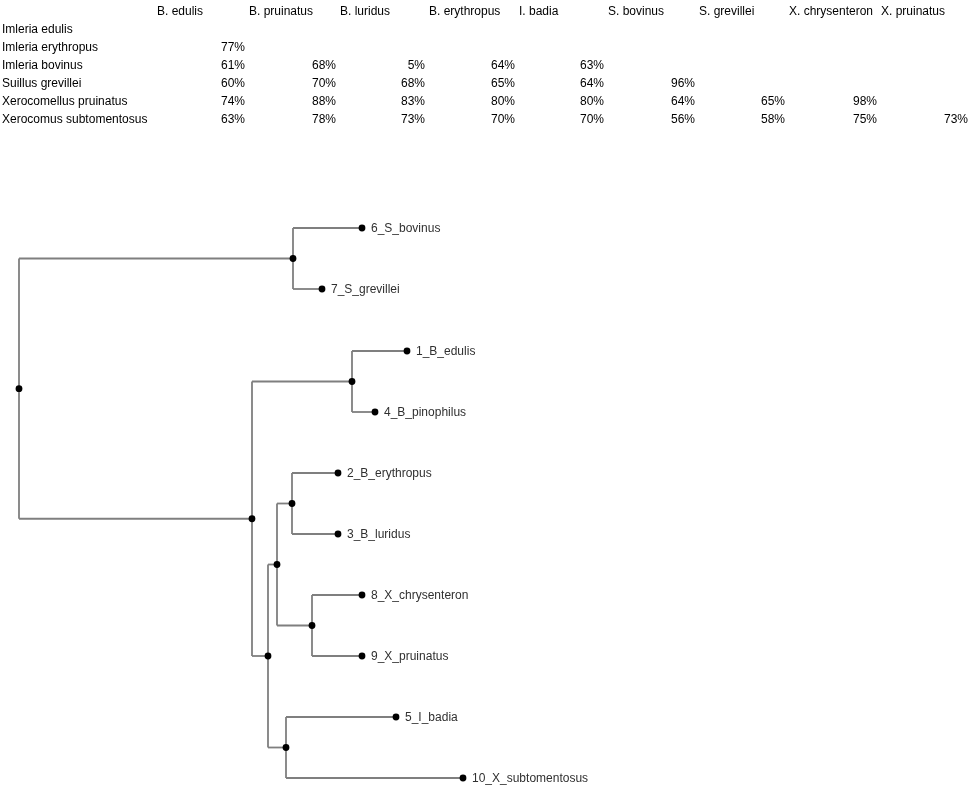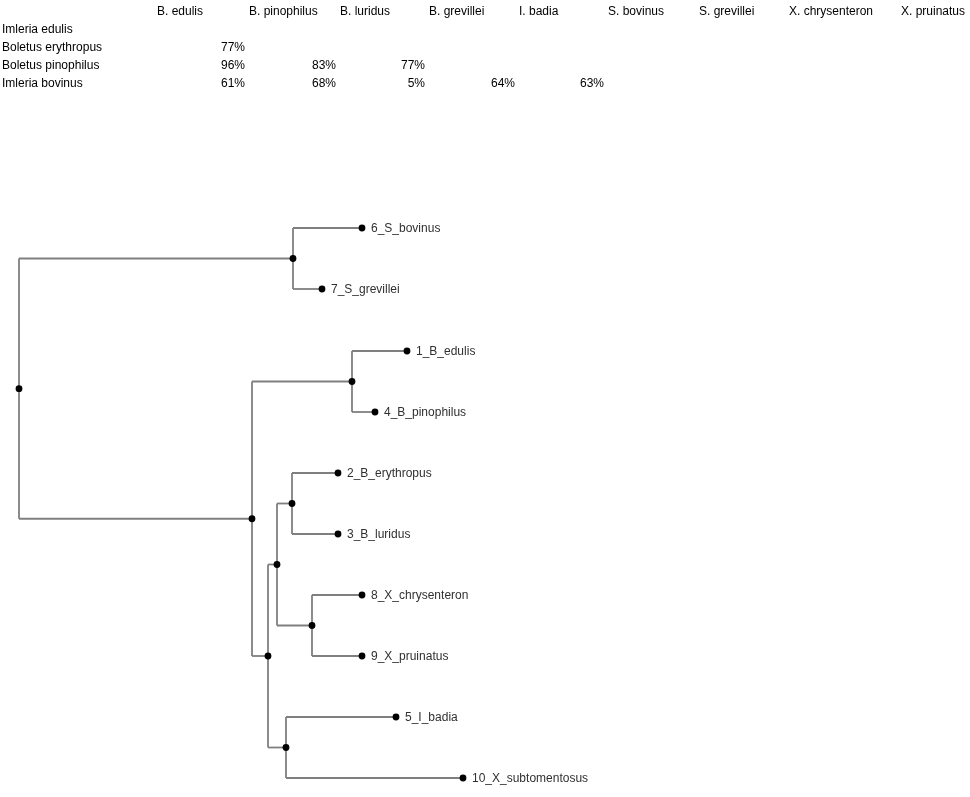--- a/index.html
+++ b/index.html
@@ -9,21 +9,21 @@
     font-family:"Liberation Sans",sans-serif;
   }
   .matrix{position:absolute;top:2px;left:0;}
   table{border-collapse:collapse;table-layout:fixed;width:970px;}
   th,td{
     font-weight:normal;font-size:12px;height:18px;line-height:18px;
     padding:0;white-space:nowrap;overflow:visible;color:#000;
     text-align:left;vertical-align:middle;
   }
   thead th{padding-left:2px;}
-  thead th.last{text-align:right;padding-right:5px;}
+  thead th.last{text-align:left;padding-right:5px;}
   td.rowlabel{padding-left:2px;}
   td.val{text-align:right;padding-right:2px;}
   svg.tree{position:absolute;top:0;left:0;}
   svg text{font-family:"Liberation Sans",sans-serif;font-size:12px;fill:#303030;}
 </style>
 </head>
 <body>
 
 <div class="matrix">
   <table id="matrix-table">
@@ -36,23 +36,23 @@
         <col style="width: 89px;">
         <col style="width: 91px;">
         <col style="width: 90px;">
         <col style="width: 92px;">
         <col style="width: 91px;">
       </colgroup>
     <thead>
         <tr id="matrix-head-row">
           <th></th>
           <th>B. edulis</th>
-          <th>B. pinophilus</th>
+          <th>B. pruinatus</th>
           <th>B. luridus</th>
-          <th>B. grevillei</th>
+          <th>B. erythropus</th>
           <th>I. badia</th>
           <th>S. bovinus</th>
           <th>S. grevillei</th>
           <th>X. chrysenteron</th>
           <th class="last">X. pruinatus</th>
         </tr>
       </thead>
     <tbody id="matrix-body">
         <tr>
           <td class="rowlabel">Imleria edulis</td>
@@ -60,54 +60,78 @@
           <td class="val"></td>
           <td class="val"></td>
           <td class="val"></td>
           <td class="val"></td>
           <td class="val"></td>
           <td class="val"></td>
           <td class="val"></td>
           <td class="val"></td>
         </tr>
         <tr>
-          <td class="rowlabel">Boletus erythropus</td>
+          <td class="rowlabel">Imleria erythropus</td>
           <td class="val">77%</td>
           <td class="val"></td>
           <td class="val"></td>
-          <td class="val"></td>
-          <td class="val"></td>
-          <td class="val"></td>
-          <td class="val"></td>
-          <td class="val"></td>
-          <td class="val"></td>
-        </tr>
-        <tr>
-          <td class="rowlabel">Boletus pinophilus</td>
-          <td class="val">96%</td>
-          <td class="val">83%</td>
-          <td class="val">77%</td>
           <td class="val"></td>
           <td class="val"></td>
           <td class="val"></td>
           <td class="val"></td>
           <td class="val"></td>
           <td class="val"></td>
         </tr>
         <tr>
           <td class="rowlabel">Imleria bovinus</td>
           <td class="val">61%</td>
           <td class="val">68%</td>
           <td class="val">5%</td>
           <td class="val">64%</td>
           <td class="val">63%</td>
           <td class="val"></td>
           <td class="val"></td>
           <td class="val"></td>
           <td class="val"></td>
+        </tr>
+        <tr>
+          <td class="rowlabel">Suillus grevillei</td>
+          <td class="val">60%</td>
+          <td class="val">70%</td>
+          <td class="val">68%</td>
+          <td class="val">65%</td>
+          <td class="val">64%</td>
+          <td class="val">96%</td>
+          <td class="val"></td>
+          <td class="val"></td>
+          <td class="val"></td>
+        </tr>
+        <tr>
+          <td class="rowlabel">Xerocomellus pruinatus</td>
+          <td class="val">74%</td>
+          <td class="val">88%</td>
+          <td class="val">83%</td>
+          <td class="val">80%</td>
+          <td class="val">80%</td>
+          <td class="val">64%</td>
+          <td class="val">65%</td>
+          <td class="val">98%</td>
+          <td class="val"></td>
+        </tr>
+        <tr>
+          <td class="rowlabel">Xerocomus subtomentosus</td>
+          <td class="val">63%</td>
+          <td class="val">78%</td>
+          <td class="val">73%</td>
+          <td class="val">70%</td>
+          <td class="val">70%</td>
+          <td class="val">56%</td>
+          <td class="val">58%</td>
+          <td class="val">75%</td>
+          <td class="val">73%</td>
         </tr>
       </tbody>
   </table>
 </div>
 
 <svg class="tree" id="tree-svg" width="970" height="797" viewBox="0 0 970 797">
     <line x1="19" y1="258.5" x2="19" y2="518.75" stroke="#7f7f7f" stroke-width="1.8"></line>
     <line x1="19" y1="258.5" x2="293" y2="258.5" stroke="#7f7f7f" stroke-width="1.8"></line>
     <line x1="293" y1="228" x2="293" y2="289" stroke="#7f7f7f" stroke-width="1.8"></line>
     <line x1="293" y1="228" x2="362" y2="228" stroke="#7f7f7f" stroke-width="1.8"></line>

